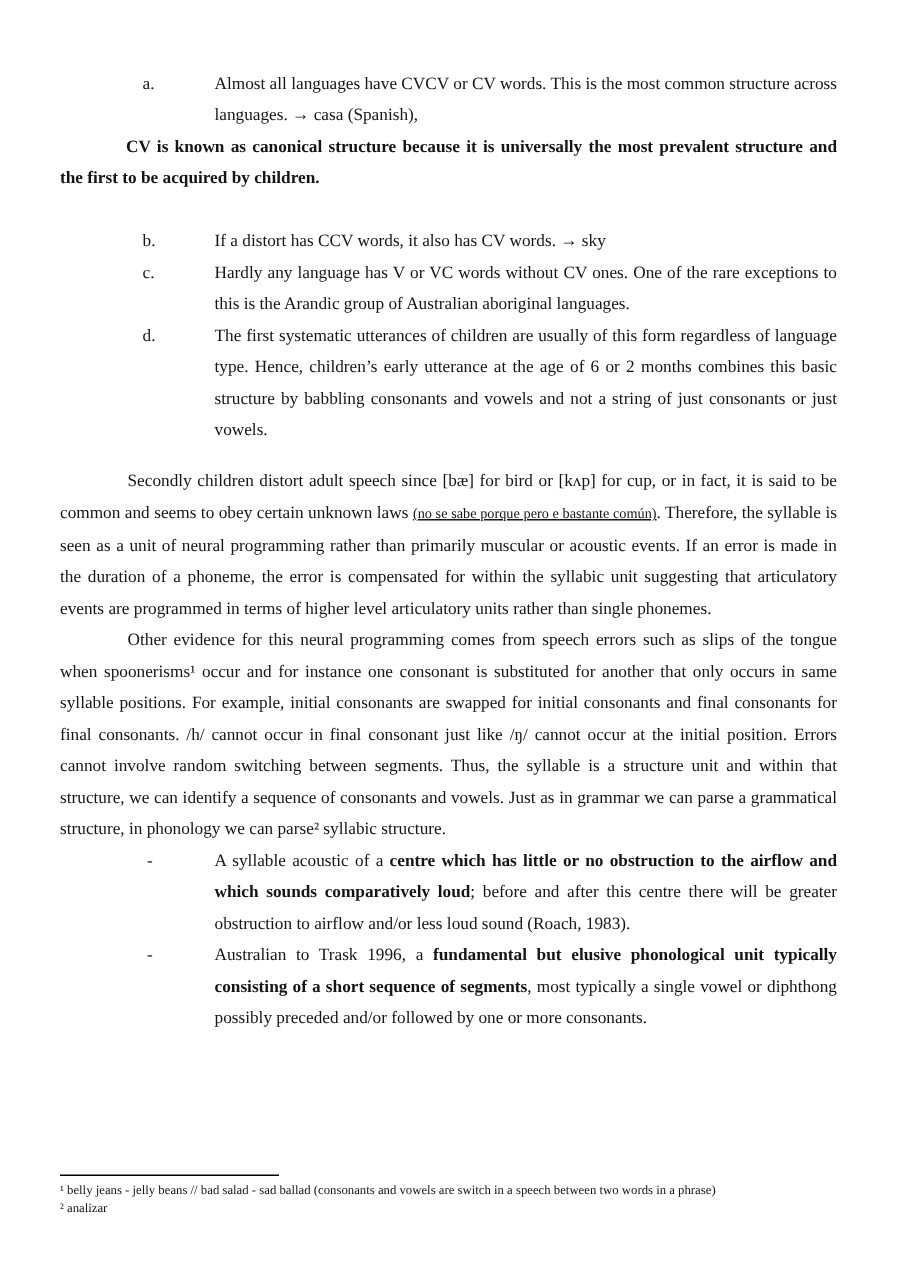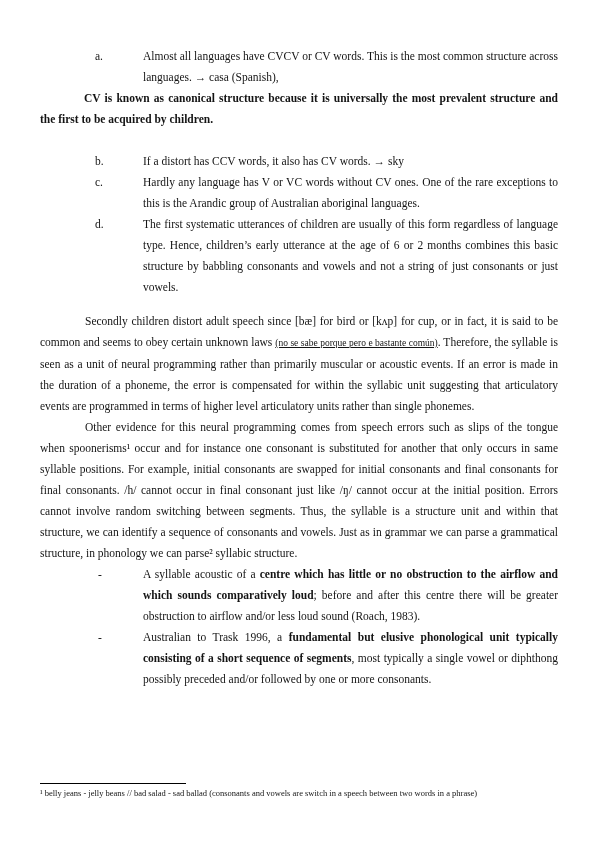--- a/index.html
+++ b/index.html
@@ -86,15 +86,16 @@
   </div>
 
   <div class="litem dashed">
     <span class="marker">-</span>
     <span class="text"><span>Australian to Trask 1996, a </span><span class="b">fundamental but elusive phonological unit typically consisting of a short sequence of segments</span><span>, most typically a single vowel or diphthong possibly preceded and/or followed by one or more consonants.</span></span>
   </div>
 
   <div class="footnotes">
     <div class="fn-rule"></div>
     <div class="fn">¹ belly jeans - jelly beans // bad salad - sad ballad (consonants and vowels are switch in a speech between two words in a phrase)</div>
+    <div class="fn">² analizar</div>
   </div>
 
 </div>
 
 </body></html>

